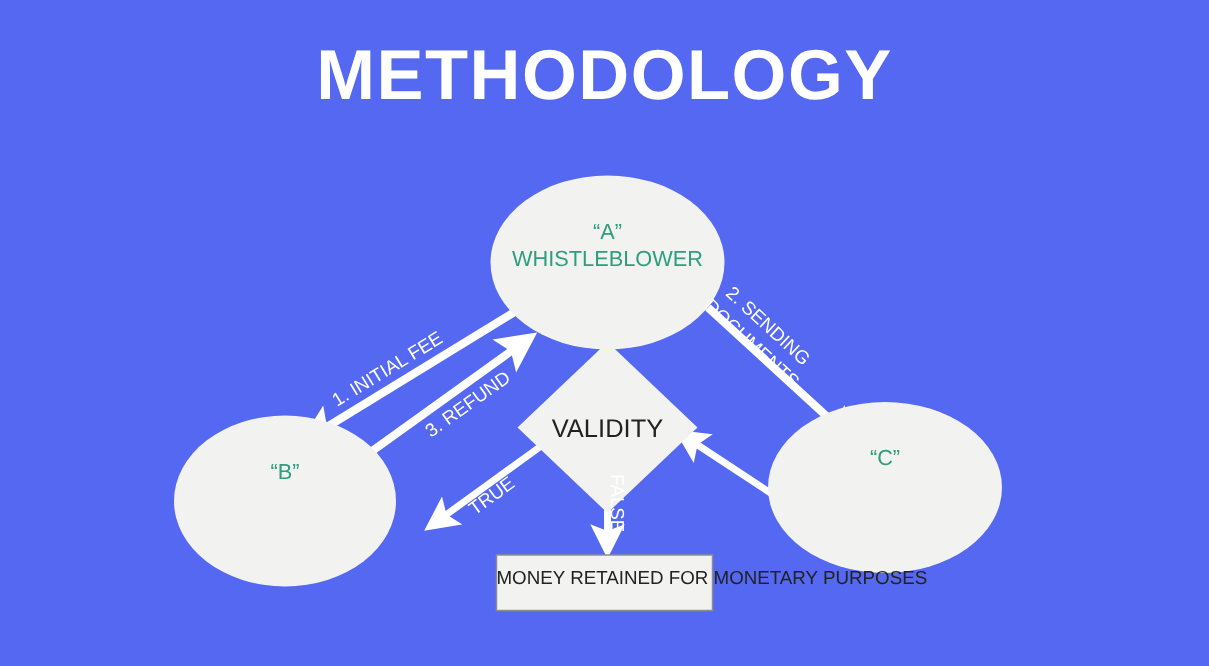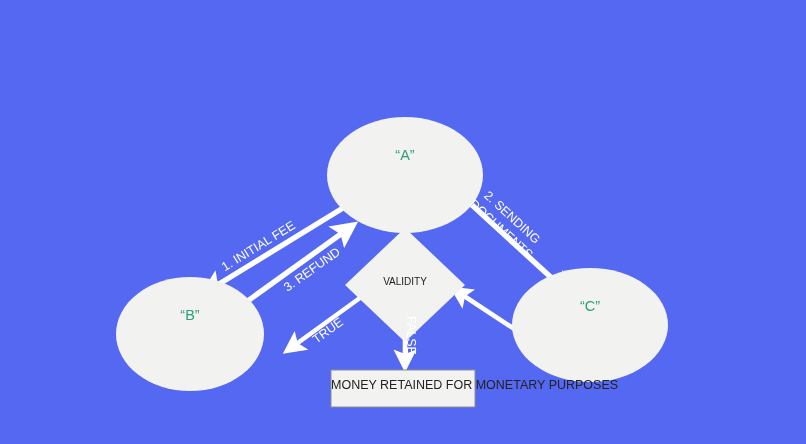--- a/index.html
+++ b/index.html
@@ -53,21 +53,21 @@
   .node-label .quoted {
     display: block;
   }
   .node-label .name {
     display: block;
   }
   .decision-label {
     position: absolute;
     text-align: center;
     color: #222222;
-    font-size: 10px;
+    font-size: 17px;
     font-family: "Liberation Sans", sans-serif;
     white-space: nowrap;
   }
   .box-label {
     position: absolute;
     text-align: center;
     color: #222222;
     font-size: 12.5px;
     line-height: 1.3;
     font-family: "Liberation Sans", sans-serif;
@@ -117,23 +117,25 @@
 
     <ellipse cx="190" cy="334" rx="74" ry="57" fill="#f2f2f0"></ellipse>
 
     <ellipse cx="590" cy="325" rx="78" ry="57" fill="#f2f2f0"></ellipse>
 
     <polygon points="405,228 465,285 405,342 345,285" fill="#f2f2f0"></polygon>
 
     <rect x="331" y="370" width="144" height="37" fill="#f2f2f0" stroke="#8e8e8e" stroke-width="1"></rect>
   </svg>
 
+  <div class="title">METHODOLOGY</div>
 
   <div class="node-label" style="left:305px; top:146px; width:200px;">
     <span class="quoted">“A”</span>
+    <span class="name">WHISTLEBLOWER</span>
   </div>
 
   <div class="node-label" style="left:90px; top:306px; width:200px;">
     <span class="quoted">“B”</span>
   </div>
 
   <div class="node-label" style="left:490px; top:297px; width:200px;">
     <span class="quoted">“C”</span>
   </div>
 

